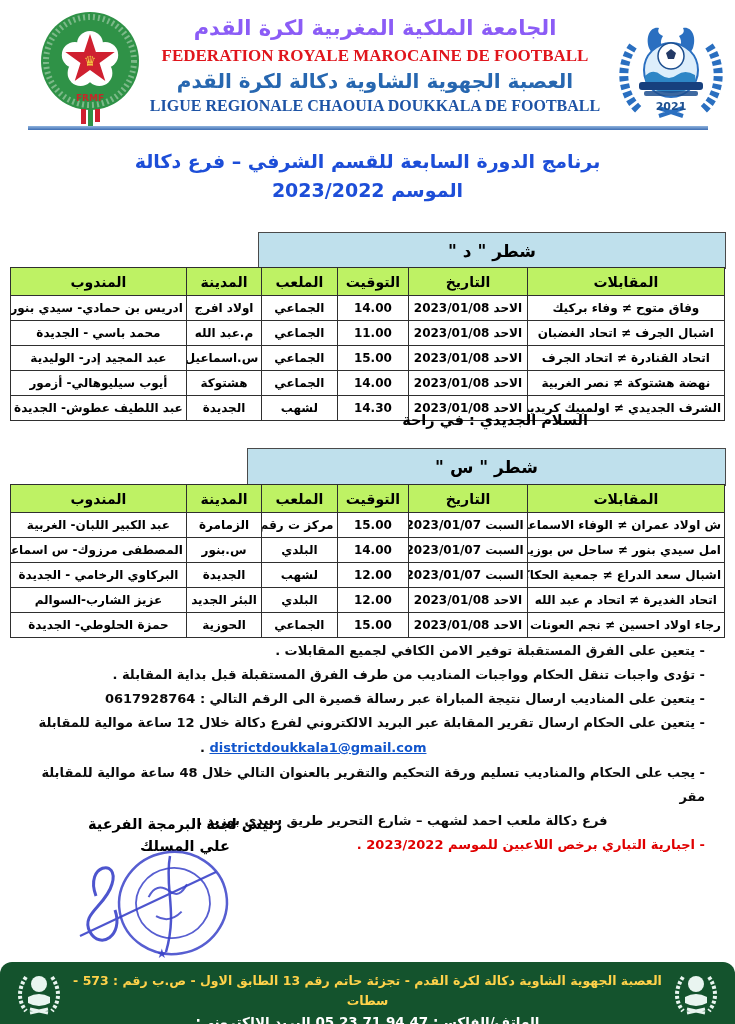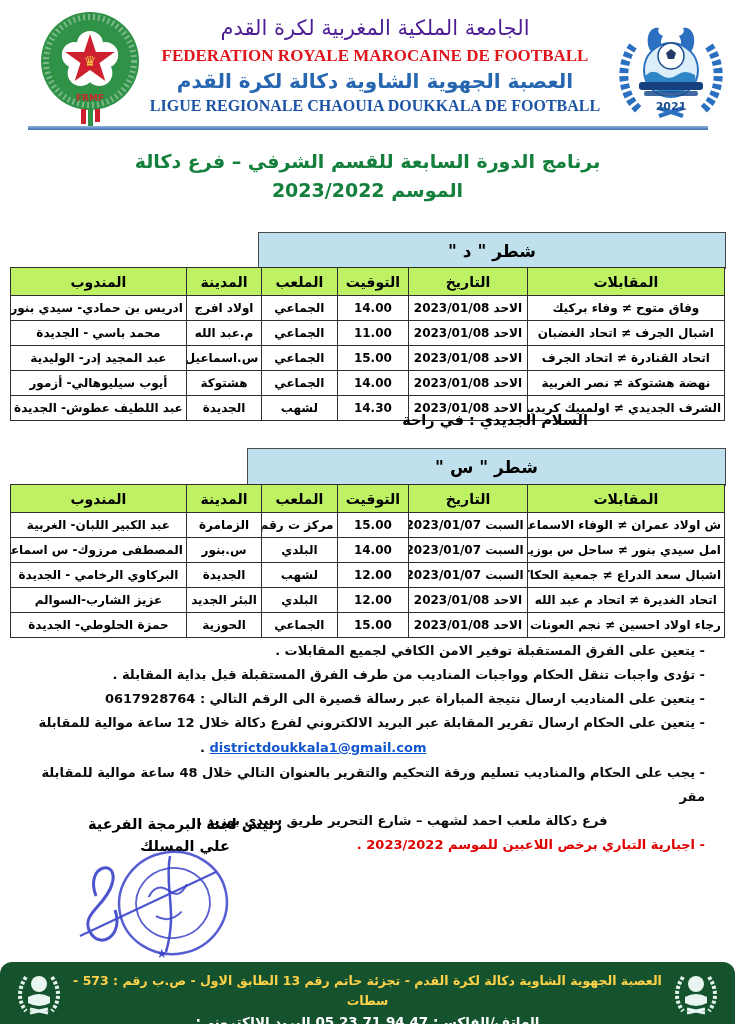--- a/index.html
+++ b/index.html
@@ -3,28 +3,28 @@
 <meta charset="utf-8">
 <style>
   html,body{margin:0;padding:0;background:#ffffff;}
   body{width:735px;height:1024px;position:relative;font-family:"DejaVu Sans",sans-serif;overflow:hidden;}
   .page{position:absolute;inset:0;background:#fff;}
 
   
   .crest-left{position:absolute;left:34px;top:8px;}
   .logo-right{position:absolute;left:615px;top:18px;}
   .header-text{position:absolute;left:140px;top:16px;width:470px;text-align:center;direction:rtl;}
-  .fed-ar{color:#4c1d95;font-weight:normal;font-size:21px;line-height:1.2;}
+  .fed-ar{color:#8b5cf6;font-weight:bold;font-size:21px;line-height:1.2;}
   .fed-fr{color:#e0151c;font-weight:bold;font-size:17px;font-family:"Liberation Serif",serif;margin-top:5px;direction:ltr;}
   .lig-ar{color:#2767b0;font-weight:bold;font-size:20px;margin-top:3px;}
   .lig-fr{color:#1d53a5;font-weight:bold;font-size:16px;font-family:"Liberation Serif",serif;margin-top:4px;direction:ltr;}
   .header-rule{position:absolute;left:28px;top:126px;width:680px;height:4px;background:linear-gradient(#8fb3dd,#3f6fb4);}
 
   
-  .doc-title{position:absolute;left:0;top:150px;width:735px;text-align:center;direction:rtl;font-weight:bold;color:#15803d;}
+  .doc-title{position:absolute;left:0;top:150px;width:735px;text-align:center;direction:rtl;font-weight:bold;color:#1d4ed8;}
   .doc-title .t1{font-size:19px;}
   .doc-title .t2{font-size:19px;margin-top:7px;}
 
   
   .banner{position:absolute;background:#bfe0ec;border:1px solid #4a4a4a;display:flex;align-items:center;justify-content:center;font-weight:bold;font-size:17px;color:#000;direction:rtl;}
   .banner-d{left:258px;top:232px;width:466px;height:35px;}
   .banner-s{left:247px;top:448px;width:477px;height:36px;}
 
   
   table.fixtures{position:absolute;left:10px;width:715px;border-collapse:collapse;table-layout:fixed;direction:rtl;}

